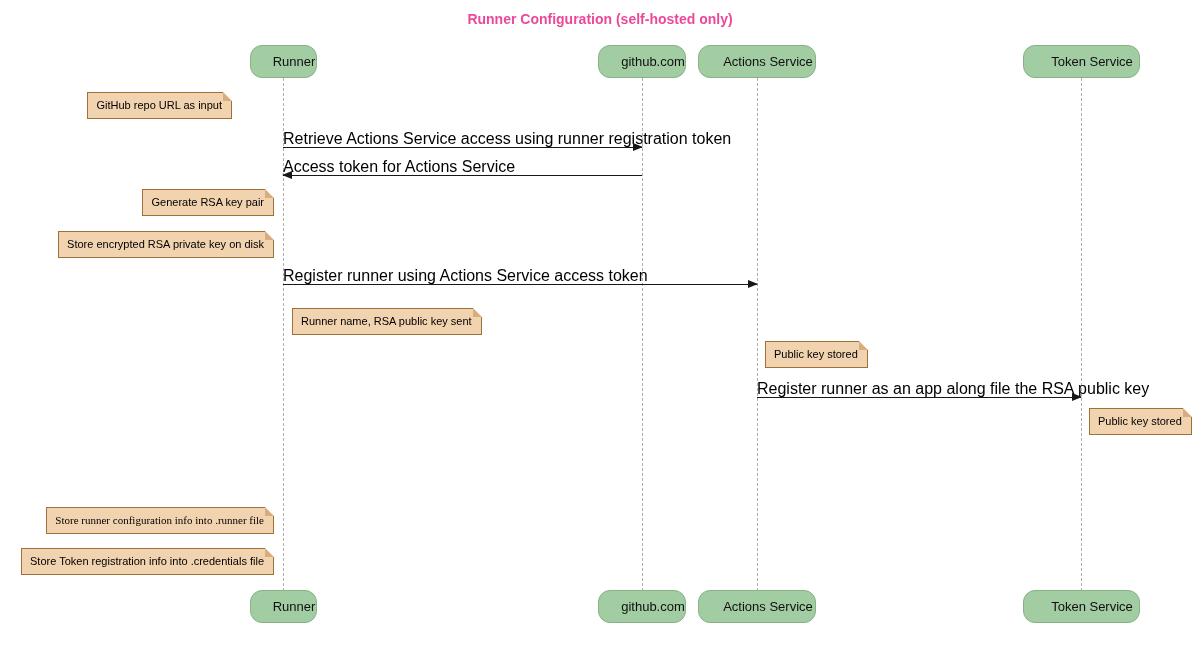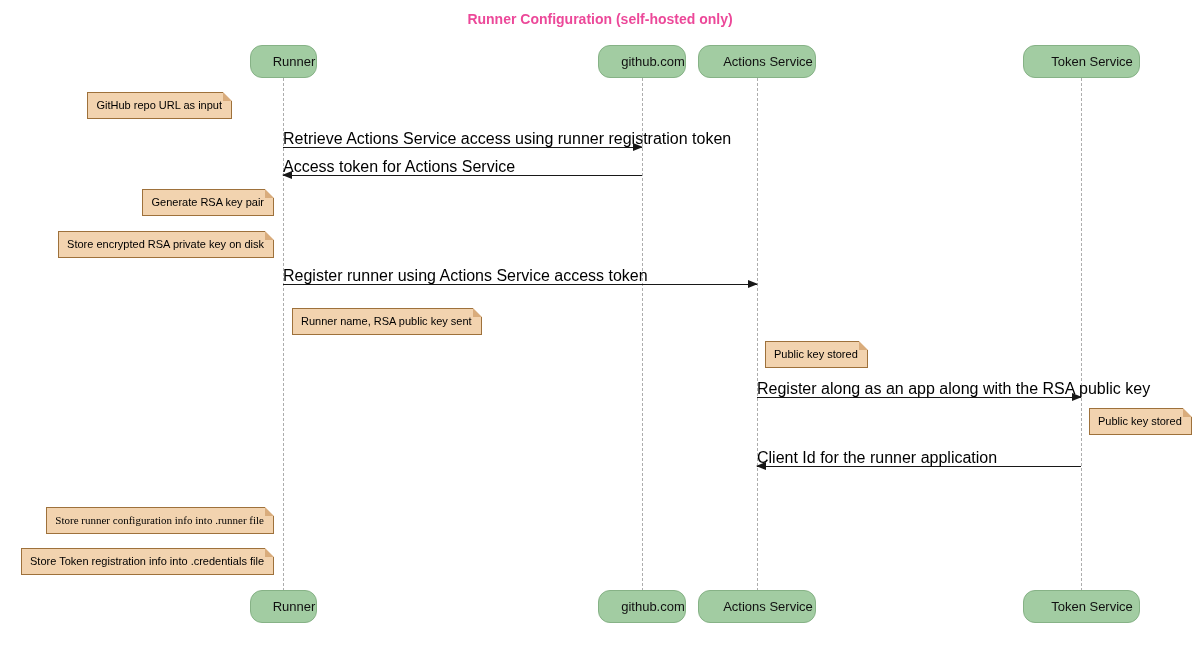--- a/index.html
+++ b/index.html
@@ -113,28 +113,23 @@
       <div class="msg-label">Register runner using Actions Service access token</div>
       <div class="msg-line"></div>
       <div class="head right"></div>
     </div>
     <div class="msg" style="left: 283px; top: 160px; width: 359px;">
       <div class="msg-label">Access token for Actions Service</div>
       <div class="msg-line"></div>
       <div class="head left"></div>
     </div>
     <div class="msg" style="left: 757px; top: 382px; width: 324px;">
-      <div class="msg-label">Register along as an app along with the RSA public key</div>
+      <div class="msg-label">Register runner as an app along file the RSA public key</div>
       <div class="msg-line"></div>
       <div class="head right"></div>
-    </div>
-    <div class="msg" style="left: 757px; top: 451px; width: 324px;">
-      <div class="msg-label">Client Id for the runner application</div>
-      <div class="msg-line"></div>
-      <div class="head left"></div>
     </div>
     <div class="note" style="top: 92px; right: 968px;">GitHub repo URL as input</div>
     <div class="note" style="top: 189px; right: 926px;">Generate RSA key pair</div>
     <div class="note" style="top: 231px; right: 926px; text-align: center;">Store encrypted RSA private key on disk</div>
     <div class="note" style="top: 308px; left: 292px;">Runner name, RSA public key sent</div>
     <div class="note" style="top: 341px; left: 765px;">Public key stored</div>
     <div class="note" style="top: 408px; left: 1089px;">Public key stored</div>
     <div class="note" style="top: 507px; right: 926px; font-family: Liberation Serif, serif;">Store runner configuration info into .runner file</div>
     <div class="note" style="top: 548px; right: 926px;">Store Token registration info into .credentials file</div>
   </div>

